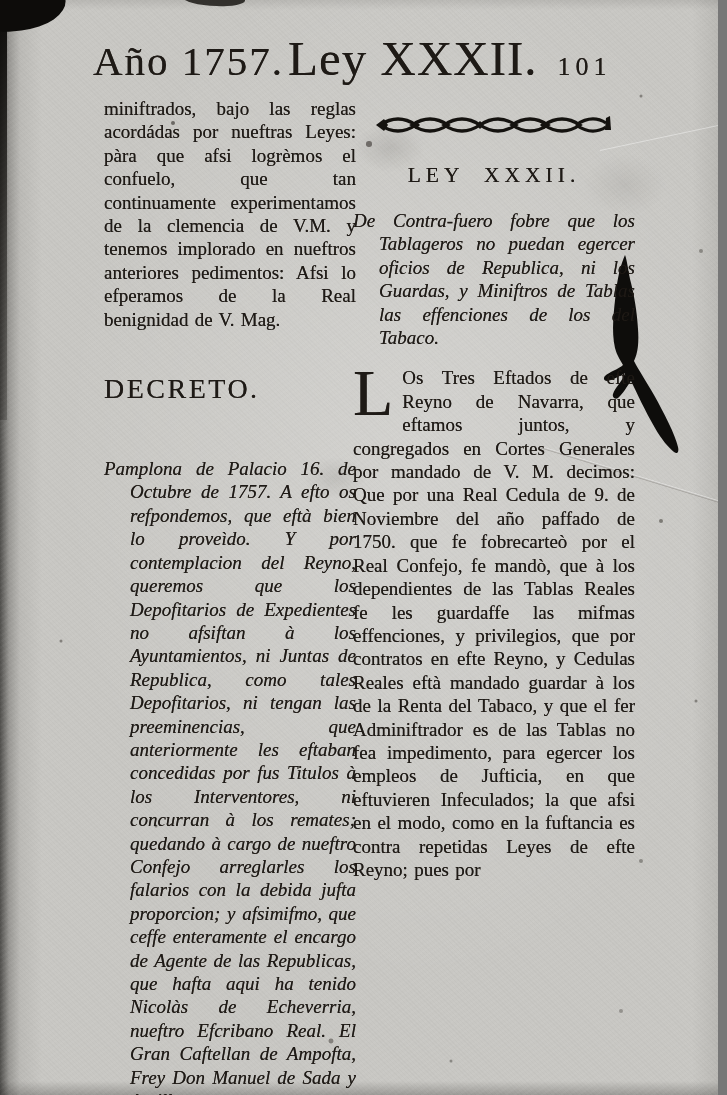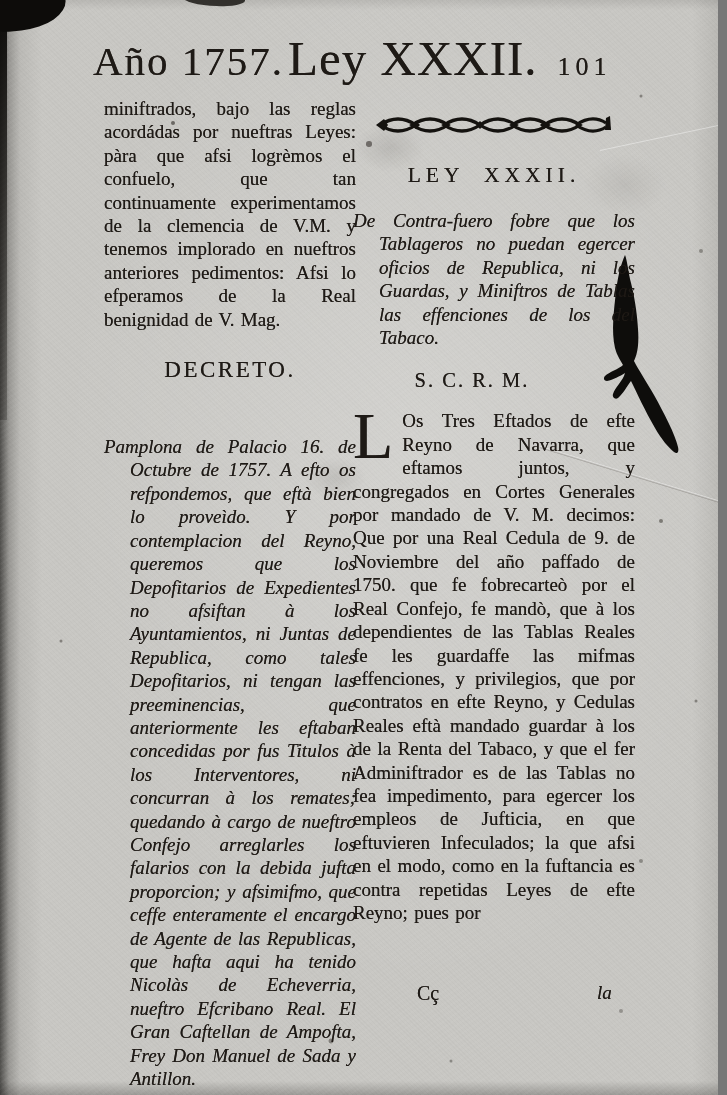--- a/index.html
+++ b/index.html
@@ -37,21 +37,21 @@
   #left-col{ position:absolute; left:104px; top:97px; width:252px; }
   #right-col{ position:absolute; left:353px; top:108px; width:282px; }
 
   .body-text{
     font-size:19px; line-height:23.4px; text-align:justify; word-spacing:1.5px;
   }
   .italic{ font-style:italic; }
   .hang{ padding-left:26px; text-indent:-26px; }
 
   #decreto-heading{
-    margin-top:26px; text-align:center; font-size:23px; letter-spacing:2.5px;
+    margin-top:42px; font-size:28px; letter-spacing:2.5px;
   }
   #decreto-para{ margin-top:52px; }
 
   #ornament{ display:block; margin:2px auto 0 auto; }
   #ley-heading{
     margin-top:23px; text-align:center; font-size:21.5px;
     letter-spacing:5px; word-spacing:10px;
   }
   #law-summary{ margin-top:21px; }
   #salutation{
@@ -159,25 +159,20 @@
         <path d="M36,15 L40,11 L44,15 L40,19 Z"></path>
         <path d="M100,15 L104,11 L108,15 L104,19 Z"></path>
         <path d="M164,15 L168,11 L172,15 L168,19 Z"></path>
       </g>
     </svg>
 
     <div id="ley-heading" class="txt">LEY XXXII.</div>
 
     <div id="law-summary" class="body-text italic hang txt">De Contra-fuero fobre que los Tablageros no puedan egercer oficios de Republica, ni los Guardas, y Miniftros de Tablas las effenciones de los del Tabaco.</div>
 
-    <div id="salutation" class="txt">S. C. R. M.</div>
 
     <div id="law-body" class="body-text txt">
       <span id="drop-cap" class="txt">L</span><span>Os Tres Eftados de efte Reyno de Navarra, que eftamos juntos, y congregados en Cortes Generales por mandado de V. M. decimos: Que por una Real Cedula de 9. de Noviembre del año paffado de 1750. que fe fobrecarteò por el Real Confejo, fe mandò, que à los dependientes de las Tablas Reales fe les guardaffe las mifmas effenciones, y privilegios, que por contratos en efte Reyno, y Cedulas Reales eftà mandado guardar à los de la Renta del Tabaco, y que el fer Adminiftrador es de las Tablas no fea impedimento, para egercer los empleos de Jufticia, en que eftuvieren Infeculados; la que afsi en el modo, como en la fuftancia es contra repetidas Leyes de efte Reyno; pues por</span>
     </div>
   </div>
 
-  <div id="footer-line">
-    <span id="signature-mark" class="txt">Cç</span>
-    <span id="catchword" class="txt">la</span>
-  </div>
 
 </div>
 
 </body></html>

